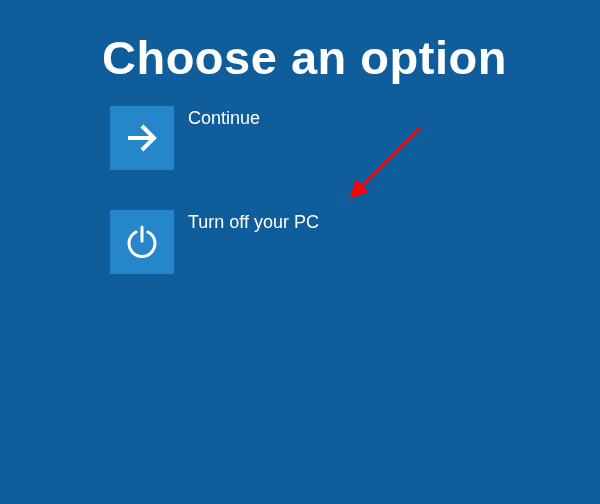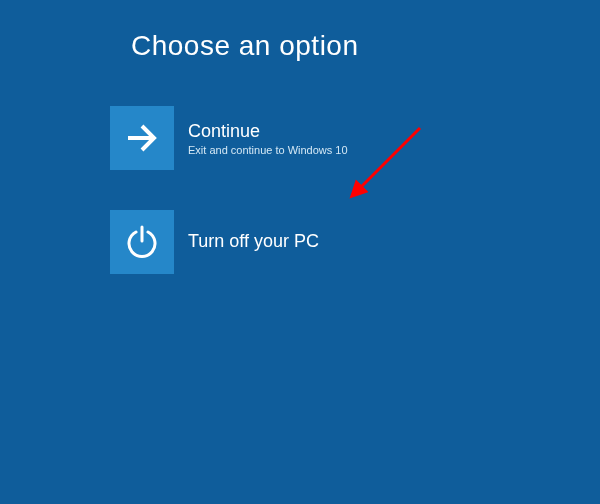--- a/index.html
+++ b/index.html
@@ -8,34 +8,33 @@
       background:#0f5d9b;
       font-family:"Segoe UI","Segoe UI Light",Tahoma,Arial,sans-serif;
       color:#ffffff;
       position:relative;
       overflow:hidden;
     }
     .page-title {
       position:absolute;
       left:102px;
       top:30px;
-      font-size:28px;
-      font-weight:400;
+      font-size:47px;
+      font-weight:700;
       letter-spacing:0.5px;
-      margin-left:29px;
     }
     .options {
       position:absolute;
       left:102px;
       top:98px;
       width:300px;
     }
     .option {
       display:flex;
-      align-items:center;
+      align-items:flex-start;
       margin-bottom:24px;
       padding:6px;
       cursor:pointer;
       border:2px solid transparent;
     }
     .option.selected {
       border:2px solid #ffffff;
       padding:6px;
     }
     .tile {
@@ -85,21 +84,20 @@
         <svg viewBox="0 0 40 40">
           <g stroke="#ffffff" stroke-width="4" stroke-linecap="butt" fill="none">
             <line x1="6" y1="20" x2="32" y2="20"></line>
             <polyline points="20,8 32,20 20,32"></polyline>
           </g>
         </svg>
       </span>
     </div>
     <div class="option-text">
       <div class="option-title">Continue</div>
-      <div class="option-subtitle">Exit and continue to Windows 10</div>
     </div>
   </div>
 
 
   <div class="option">
     <div class="tile">
       <span>
         <svg viewBox="0 0 40 40">
           <g stroke="#ffffff" stroke-width="3" fill="none" stroke-linecap="round">
             <path d="M14 10 a13 13 0 1 0 12 0"></path>

